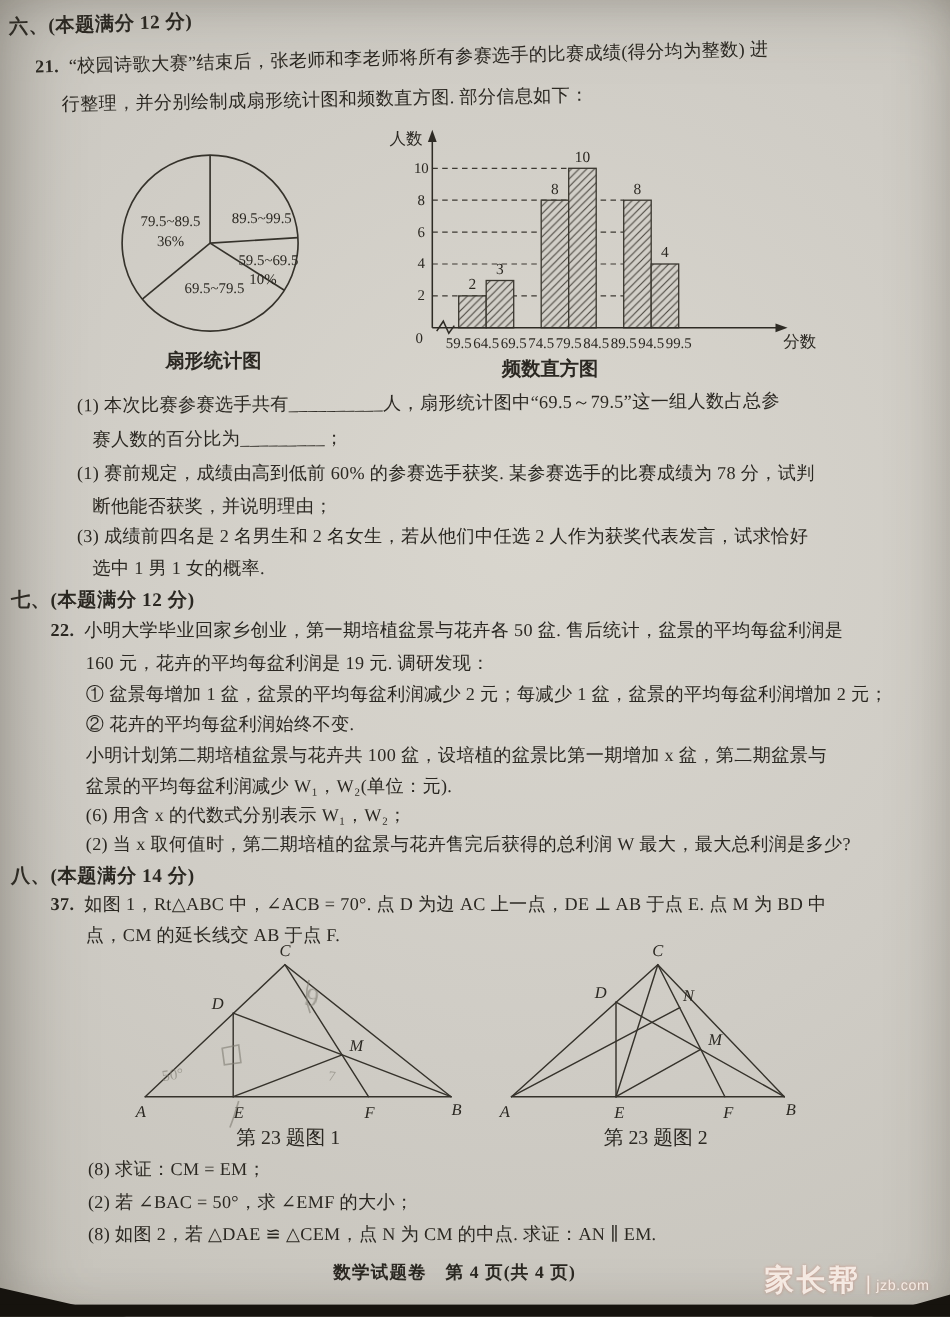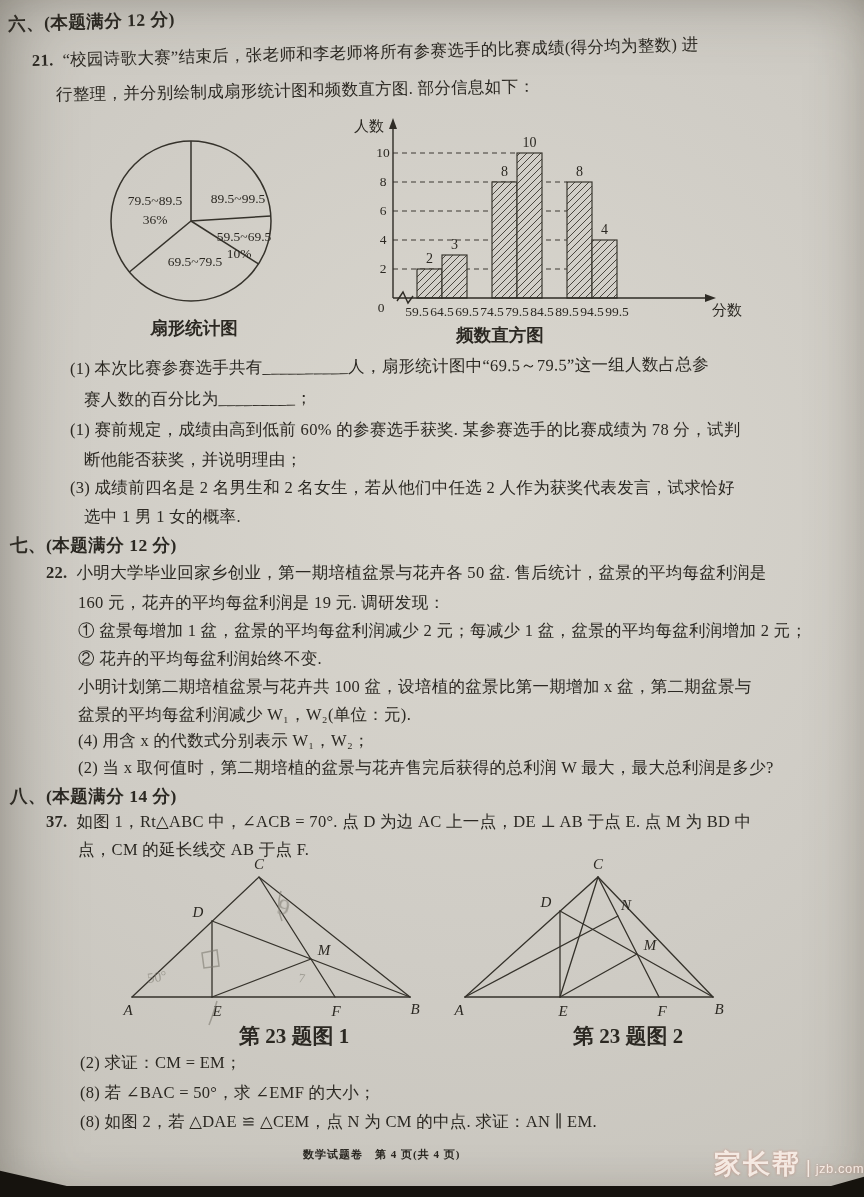--- a/index.html
+++ b/index.html
@@ -5,21 +5,21 @@
   html,body{margin:0;padding:0;background:#8a877f;}
   #sheet{position:relative;width:864px;height:1197px;overflow:hidden;
     background:radial-gradient(120% 90% at 55% 40%, #d9d6ce 0%, #cfccc5 45%, #c7c4bc 78%, #b8b5ad 100%);
     font-family:"Liberation Serif","DejaVu Serif",serif;color:#2b2822;}
   #sheet::before{content:"";position:absolute;inset:0;z-index:9;pointer-events:none;
     box-shadow:inset 28px 12px 80px -32px rgba(70,64,52,.55), inset -22px -12px 70px -38px rgba(70,64,52,.45);}
   .ln{position:absolute;white-space:nowrap;font-size:16.5px;letter-spacing:.3px;}
   .hdr{font-weight:bold;font-size:17.5px;letter-spacing:.5px;}
   .qno{font-weight:bold;margin-right:9px;}
   .cap{position:absolute;font-weight:bold;font-size:17.5px;transform:translateX(-50%);white-space:nowrap;}
-  .figcap{position:absolute;font-weight:bold;font-size:21px;transform:translateX(-50%);white-space:nowrap;margin-left:32px;}
+  .figcap{position:absolute;font-weight:normal;font-size:18px;transform:translateX(-50%);white-space:nowrap;}
   .t1{transform:rotate(-1.8deg);transform-origin:0 50%;}
   .t2{transform:rotate(-1.4deg);transform-origin:0 50%;}
   .t3{transform:rotate(-1.0deg);transform-origin:0 50%;}
   .t4{transform:rotate(-0.4deg);transform-origin:0 50%;}
   svg{position:absolute;overflow:visible;}
   svg text{font-family:"Liberation Serif","DejaVu Serif",serif;fill:#2b2822;}
   .geo path{stroke:#35322b;stroke-width:1.3;fill:none;stroke-linecap:round;}
   .vlab{font-style:italic;font-size:15px;text-anchor:middle;}
   .pencil{opacity:.6;}
   .pencil text{fill:#7f7c72;}
@@ -29,21 +29,21 @@
   .grid{stroke:#3c3932;stroke-width:1.1;stroke-dasharray:5 4;fill:none;}
   .bar{stroke:#3a372f;stroke-width:1.2;}
   .tick{font-size:13.5px;text-anchor:middle;}
   .bval{font-size:14px;text-anchor:middle;}
   .alab{font-size:15px;}
   .plab{font-size:13.5px;text-anchor:middle;}
   .pie{stroke:#35322b;stroke-width:1.5;fill:none;}
   #band{position:absolute;left:0;bottom:0;width:100%;height:11px;background:#16130e;z-index:10;}
   #wedgeL{position:absolute;left:0;bottom:0;width:115px;height:32px;background:#16130e;clip-path:polygon(0 100%,0 18%,100% 100%);z-index:10;}
   #wedgeR{position:absolute;right:0;bottom:0;width:72px;height:22px;background:#16130e;clip-path:polygon(100% 100%,100% 8%,0 100%);z-index:10;}
-  #wm{position:absolute;right:0;bottom:15px;z-index:11;color:rgba(248,240,233,.92);
+  #wm{position:absolute;right:19px;bottom:15px;z-index:11;color:rgba(248,240,233,.92);
     display:flex;align-items:baseline;gap:5px;text-shadow:0 0 3px rgba(195,85,60,.45);
     font-family:"Liberation Sans","DejaVu Sans",sans-serif;text-align:right;}
   #wm .b{font-size:27px;font-weight:bold;letter-spacing:2px;}
   #wm .d{font-size:18px;font-weight:300;}
   #wm .s{font-size:13px;letter-spacing:.5px;}
 </style>
 </head>
 <body>
 
 <div id="sheet">
@@ -138,21 +138,21 @@
   <div class="ln" style="left:70px;top:477px">(3) 成绩前四名是 2 名男生和 2 名女生，若从他们中任选 2 人作为获奖代表发言，试求恰好</div>
   <div class="ln" style="left:84px;top:506px">选中 1 男 1 女的概率.</div>
 
   <div class="ln hdr" style="left:10px;top:533px">七、(本题满分 12 分)</div>
   <div class="ln" style="left:46px;top:562px"><span class="qno">22.</span><span>小明大学毕业回家乡创业，第一期培植盆景与花卉各 50 盆. 售后统计，盆景的平均每盆利润是</span></div>
   <div class="ln" style="left:78px;top:592px">160 元，花卉的平均每盆利润是 19 元. 调研发现：</div>
   <div class="ln" style="left:78px;top:620px">① 盆景每增加 1 盆，盆景的平均每盆利润减少 2 元；每减少 1 盆，盆景的平均每盆利润增加 2 元；</div>
   <div class="ln" style="left:78px;top:648px">② 花卉的平均每盆利润始终不变.</div>
   <div class="ln" style="left:78px;top:676px">小明计划第二期培植盆景与花卉共 100 盆，设培植的盆景比第一期增加 x 盆，第二期盆景与</div>
   <div class="ln" style="left:78px;top:704px">盆景的平均每盆利润减少 W₁，W₂(单位：元).</div>
-  <div class="ln" style="left:78px;top:730px">(4) 用含 x 的代数式分别表示 W₁，W₂；</div>
+  <div class="ln" style="left:78px;top:730px">(6) 用含 x 的代数式分别表示 W₁，W₂；</div>
   <div class="ln" style="left:78px;top:757px">(2) 当 x 取何值时，第二期培植的盆景与花卉售完后获得的总利润 W 最大，最大总利润是多少?</div>
 
   <div class="ln hdr" style="left:10px;top:784px">八、(本题满分 14 分)</div>
   <div class="ln" style="left:46px;top:811px"><span class="qno">37.</span><span>如图 1，Rt△ABC 中，∠ACB = 70°. 点 D 为边 AC 上一点，DE ⊥ AB 于点 E. 点 M 为 BD 中</span></div>
   <div class="ln" style="left:78px;top:839px">点，CM 的延长线交 AB 于点 F.</div>
 
   <svg style="left:118px;top:855px" width="320" height="168" viewBox="0 0 320 168">
     <g class="geo">
       <path d="M14,142 L292,142"></path>
       <path d="M14,142 L141,22 L292,142"></path>
@@ -198,25 +198,25 @@
       <text class="vlab" x="212" y="161">F</text>
       <text class="vlab" x="269" y="159">B</text>
       <text class="vlab" x="148" y="14">C</text>
       <text class="vlab" x="96" y="52">D</text>
       <text class="vlab" x="200" y="95">M</text>
       <text class="vlab" x="176" y="55">N</text>
     </g>
   </svg>
   <div class="figcap" style="left:596px;top:1022px">第 23 题图 2</div>
 
-  <div class="ln" style="left:80px;top:1052px">(2) 求证：CM = EM；</div>
-  <div class="ln" style="left:80px;top:1082px">(8) 若 ∠BAC = 50°，求 ∠EMF 的大小；</div>
+  <div class="ln" style="left:80px;top:1052px">(8) 求证：CM = EM；</div>
+  <div class="ln" style="left:80px;top:1082px">(2) 若 ∠BAC = 50°，求 ∠EMF 的大小；</div>
   <div class="ln" style="left:80px;top:1111px">(8) 如图 2，若 △DAE ≌ △CEM，点 N 为 CM 的中点. 求证：AN ∥ EM.</div>
 
-  <div class="ln" style="left:303px;top:1147px;font-weight:bold;font-size:11px;letter-spacing:1px">数学试题卷　第 4 页(共 4 页)</div>
+  <div class="ln" style="left:303px;top:1147px;font-weight:bold;font-size:16px;letter-spacing:1px">数学试题卷　第 4 页(共 4 页)</div>
 
   <div id="wedgeL"></div>
   <div id="wedgeR"></div>
   <div id="band"></div>
 
   <div id="wm">
     <span class="b">家长帮</span>
     <span class="d">|</span>
     <span class="s">jzb.com</span>
   </div>

